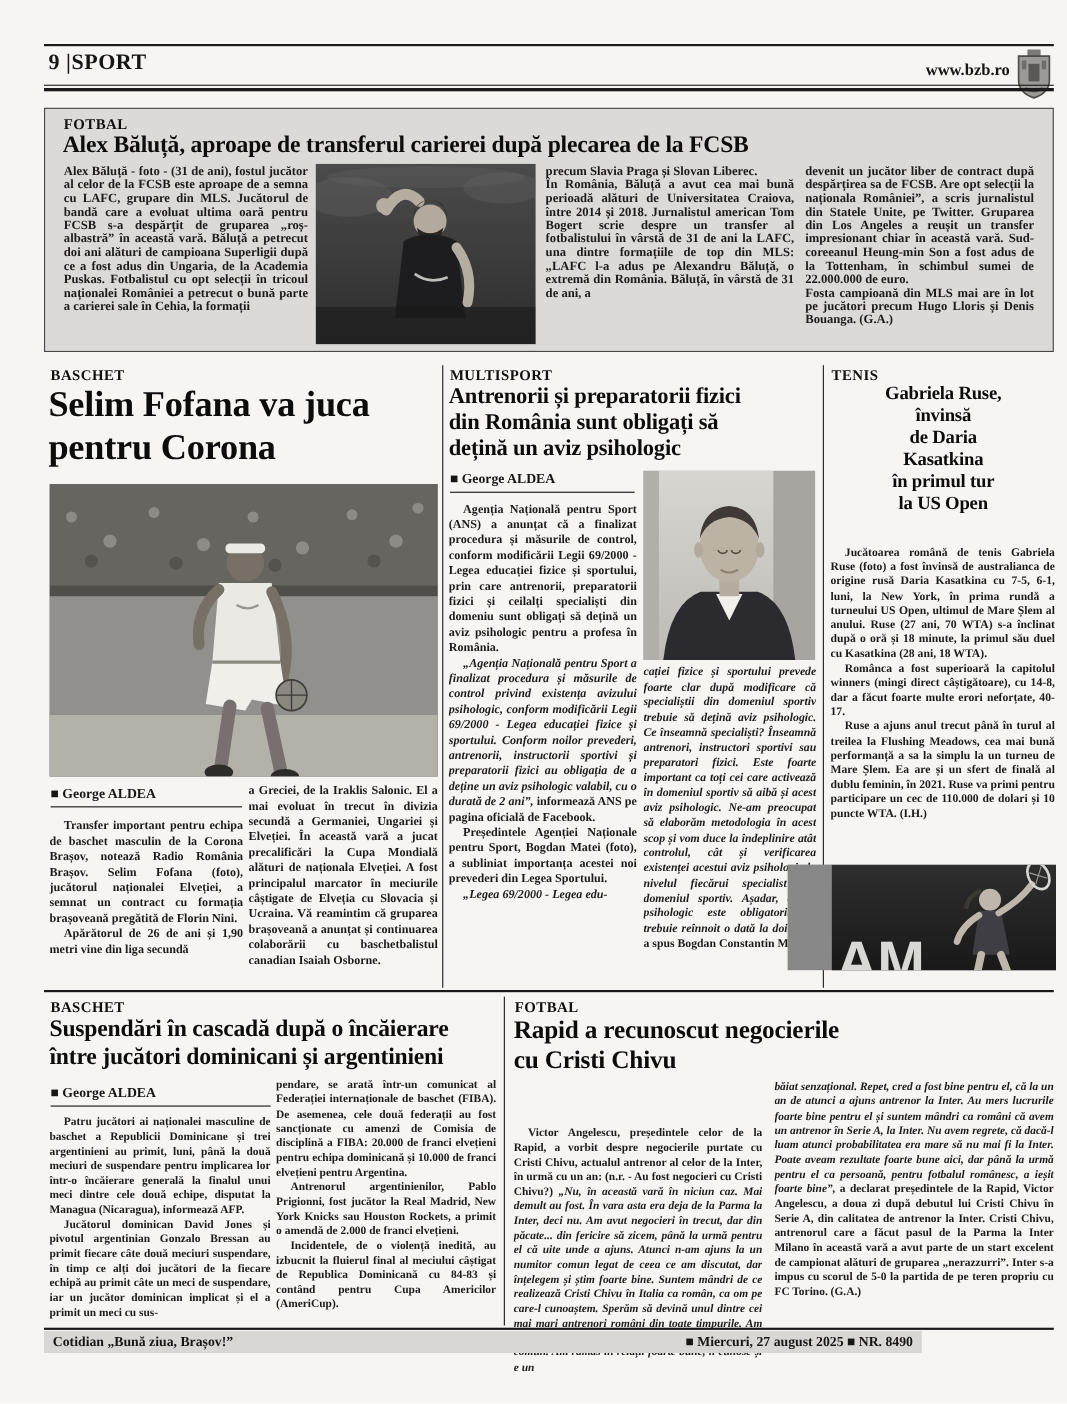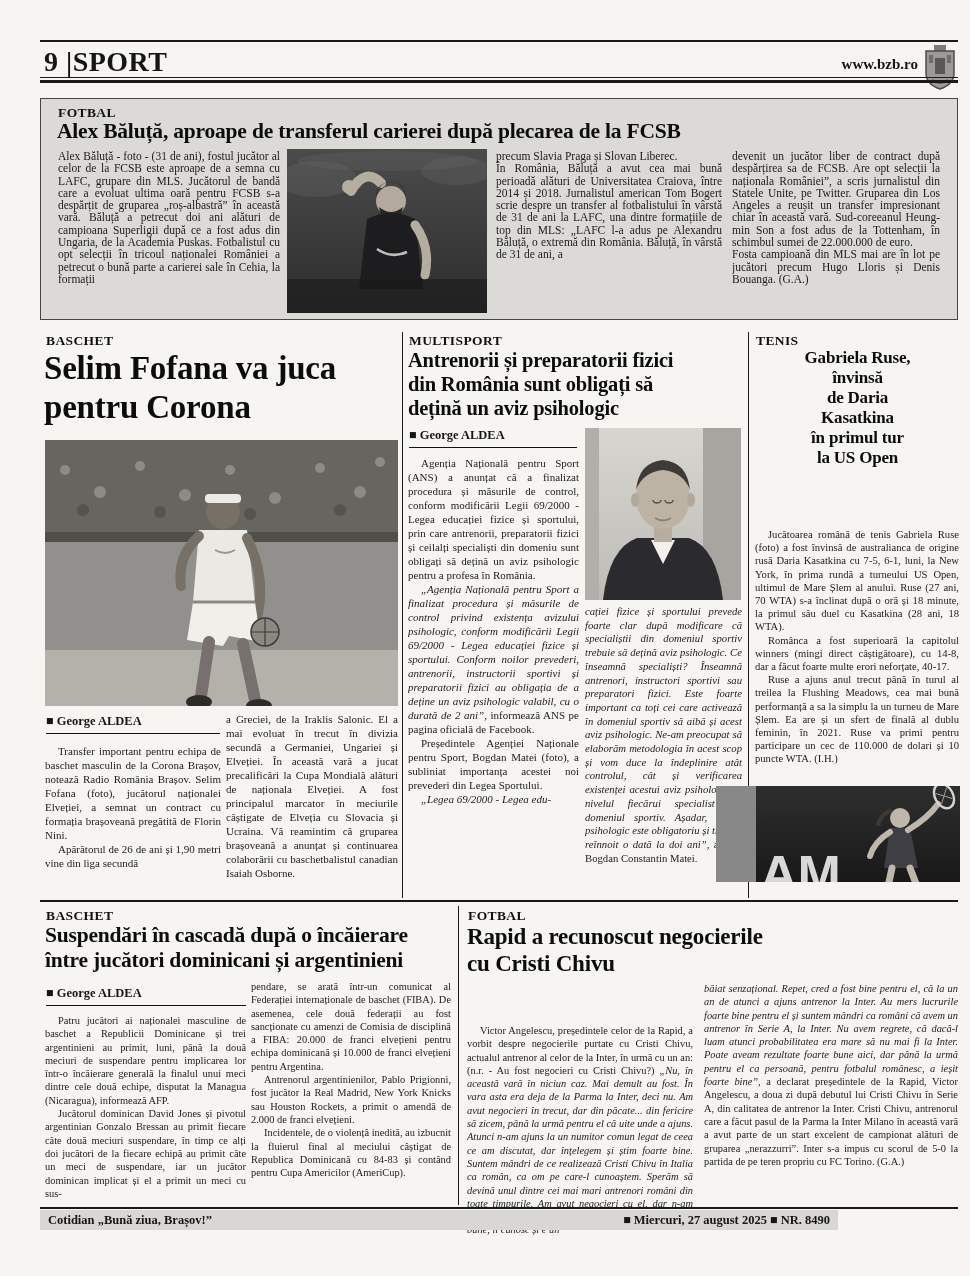--- a/index.html
+++ b/index.html
@@ -3,31 +3,31 @@
 <meta charset="utf-8">
 <style>
   html,body{margin:0;padding:0;}
   .page{position:relative;width:970px;height:1276px;background:#f6f5f2;
         font-family:"Liberation Serif","DejaVu Serif",serif;color:#161616;overflow:hidden;}
   .abs{position:absolute;}
   .rule{background:#1a1a1a;}
   .kicker{font-weight:bold;font-size:13.5px;letter-spacing:.4px;color:#101010;}
   .headline{font-weight:bold;color:#0c0c0c;white-space:pre-line;letter-spacing:-.2px;line-height:1.18;}
   .body-text{font-size:11px;line-height:14px;text-align:justify;color:#1b1b1b;}
-  .body-text p{margin:0;}
+  .body-text p{margin:0;font-weight:bold;}
   .indent{text-indent:13px;}
   .it{font-style:italic;}
   .byline{font-size:12.5px;font-weight:bold;border-bottom:1.3px solid #111;padding-bottom:4px;}
   .photo{overflow:hidden;background:#888;}
   .photo svg{display:block;}
   .topbox{background:#dbdad6;border:1px solid #454545;}
   .topbox .body-text{font-size:11.5px;line-height:12.3px;}
   .footer-bar{background:#d8d7d3;display:flex;align-items:center;justify-content:space-between;
               font-size:12.5px;font-weight:bold;padding:0 8px;box-sizing:border-box;}
-  .masthead-label{font-size:28px;font-weight:bold;letter-spacing:.5px;}
+  .masthead-label{font-size:20px;font-weight:bold;letter-spacing:.5px;}
   .site{font-size:15px;font-weight:bold;}
   .overflow{overflow:hidden;}
 </style>
 </head>
 <body>
 
 <div class="page">
 
   <div class="abs rule" style="left:40px;top:40px;width:918px;height:2px;"></div>
   <div class="abs masthead-label" style="left:44px;top:46px;">9 |SPORT</div>
@@ -184,21 +184,21 @@
   </div>
 
   <div>
     <div class="abs kicker" style="left:756px;top:333px;">TENIS</div>
     <div class="abs headline" style="left:755px;top:348px;width:205px;font-size:17px;text-align:center;">Gabriela Ruse,
 învinsă
 de Daria
 Kasatkina
 în primul tur
 la US Open</div>
-    <div class="abs body-text overflow" style="left:755px;top:496px;width:204px;height:286px;font-size:10.6px;line-height:13.2px;margin-top:32px;">
+    <div class="abs body-text overflow" style="left:755px;top:496px;width:204px;height:286px;font-size:10.6px;line-height:13.2px;">
       <p class="indent">Jucătoarea română de tenis Gabriela Ruse (foto) a fost învinsă de australianca de origine rusă Daria Kasatkina cu 7-5, 6-1, luni, la New York, în prima rundă a turneului US Open, ultimul de Mare Șlem al anului. Ruse (27 ani, 70 WTA) s-a înclinat după o oră și 18 minute, la primul său duel cu Kasatkina (28 ani, 18 WTA).</p>
       <p class="indent">Românca a fost superioară la capitolul winners (mingi direct câștigătoare), cu 14-8, dar a făcut foarte multe erori neforțate, 40-17.</p>
       <p class="indent">Ruse a ajuns anul trecut până în turul al treilea la Flushing Meadows, cea mai bună performanță a sa la simplu la un turneu de Mare Șlem. Ea are și un sfert de finală al dublu feminin, în 2021. Ruse va primi pentru participare un cec de 110.000 de dolari și 10 puncte WTA. (I.H.)</p>
     </div>
     <div class="abs photo" style="left:716px;top:786px;width:204px;height:96px;padding-left:40px;">
       <svg width="204" height="112" viewBox="0 0 204 112">
         <defs>
           <linearGradient id="g4" x1="0" y1="0" x2="0" y2="1">
             <stop offset="0" stop-color="#2e2e2e"></stop>
               <stop offset="1" stop-color="#151515"></stop>

